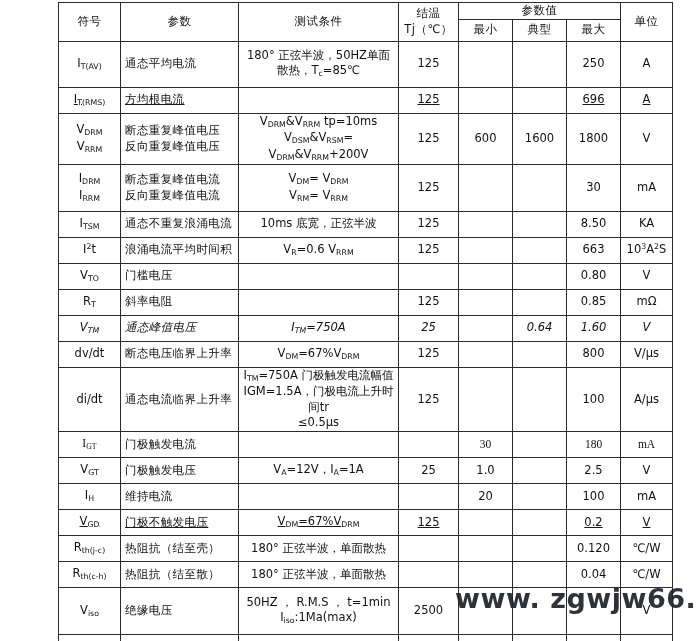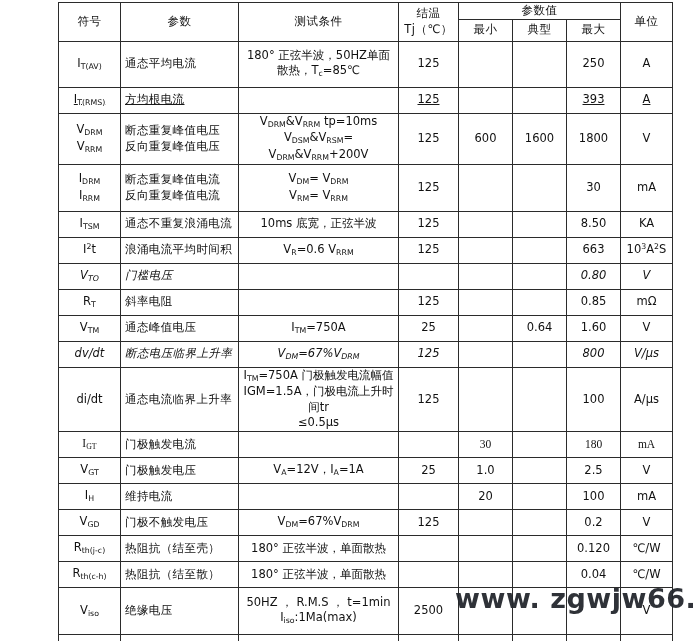--- a/index.html
+++ b/index.html
@@ -134,21 +134,21 @@
         <td class="sym">
           <span class="stack-line">I<sub>T(RMS)</sub></span>
         </td>
         <td class="par">
           <span class="stack-line">方均根电流</span>
         </td>
         <td class="cond"></td>
         <td class="num">125</td>
         <td class="num"></td>
         <td class="num"></td>
-        <td class="num">393</td>
+        <td class="num">696</td>
         <td class="unit">A</td>
       </tr>
       <tr style="height: 47px; padding-left: 28px;">
         <td class="sym">
           <span class="stack-line">V<sub>DRM</sub></span>
           <span class="stack-line">V<sub>RRM</sub></span>
         </td>
         <td class="par">
           <span class="stack-line">断态重复峰值电压</span>
           <span class="stack-line">反向重复峰值电压</span>
@@ -205,21 +205,21 @@
         <td class="par">
           <span class="stack-line">浪涌电流平均时间积</span>
         </td>
         <td class="cond">V<sub>R</sub>=0.6 V<sub>RRM</sub></td>
         <td class="num">125</td>
         <td class="num"></td>
         <td class="num"></td>
         <td class="num">663</td>
         <td class="unit">10<sup>3</sup>A<sup>2</sup>S</td>
       </tr>
-      <tr style="height: 26px; font-style: italic;">
+      <tr style="height: 26px;">
         <td class="sym">
           <span class="stack-line">V<sub>TO</sub></span>
         </td>
         <td class="par">
           <span class="stack-line">门槛电压</span>
         </td>
         <td class="cond"></td>
         <td class="num"></td>
         <td class="num"></td>
         <td class="num"></td>
@@ -233,37 +233,37 @@
         <td class="par">
           <span class="stack-line">斜率电阻</span>
         </td>
         <td class="cond"></td>
         <td class="num">125</td>
         <td class="num"></td>
         <td class="num"></td>
         <td class="num">0.85</td>
         <td class="unit">mΩ</td>
       </tr>
-      <tr style="height: 26px;">
+      <tr style="height: 26px; font-style: italic;">
         <td class="sym">
           <span class="stack-line">V<sub>TM</sub></span>
         </td>
         <td class="par">
           <span class="stack-line">通态峰值电压</span>
         </td>
         <td class="cond">I<sub>TM</sub>=750A</td>
         <td class="num">25</td>
         <td class="num"></td>
         <td class="num">
           <span class="stack-line">0.64</span>
         </td>
         <td class="num">1.60</td>
         <td class="unit">V</td>
       </tr>
-      <tr style="height: 26px; font-style: italic;">
+      <tr style="height: 26px;">
         <td class="sym">
           <span class="stack-line">dv/dt</span>
         </td>
         <td class="par">
           <span class="stack-line">断态电压临界上升率</span>
         </td>
         <td class="cond">V<sub>DM</sub>=67%V<sub>DRM</sub></td>
         <td class="num">125</td>
         <td class="num"></td>
         <td class="num"></td>
@@ -323,21 +323,21 @@
         <td class="par">
           <span class="stack-line">维持电流</span>
         </td>
         <td class="cond"></td>
         <td class="num"></td>
         <td class="num">20</td>
         <td class="num"></td>
         <td class="num">100</td>
         <td class="unit">mA</td>
       </tr>
-      <tr style="height: 26px;">
+      <tr style="height: 26px; text-decoration: underline;">
         <td class="sym">
           <span class="stack-line">V<sub>GD</sub></span>
         </td>
         <td class="par">
           <span class="stack-line">门极不触发电压</span>
         </td>
         <td class="cond">V<sub>DM</sub>=67%V<sub>DRM</sub></td>
         <td class="num">125</td>
         <td class="num"></td>
         <td class="num"></td>

